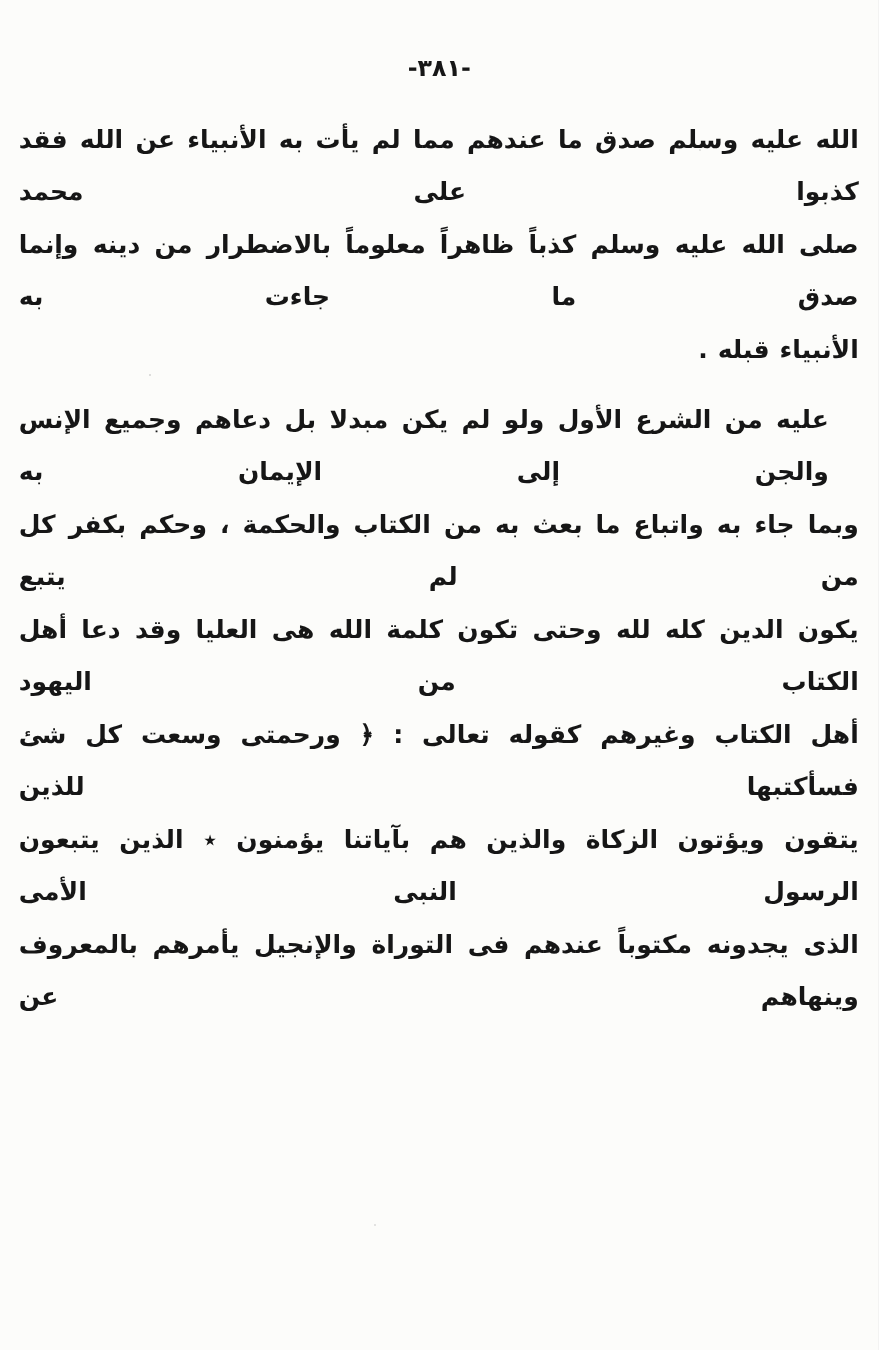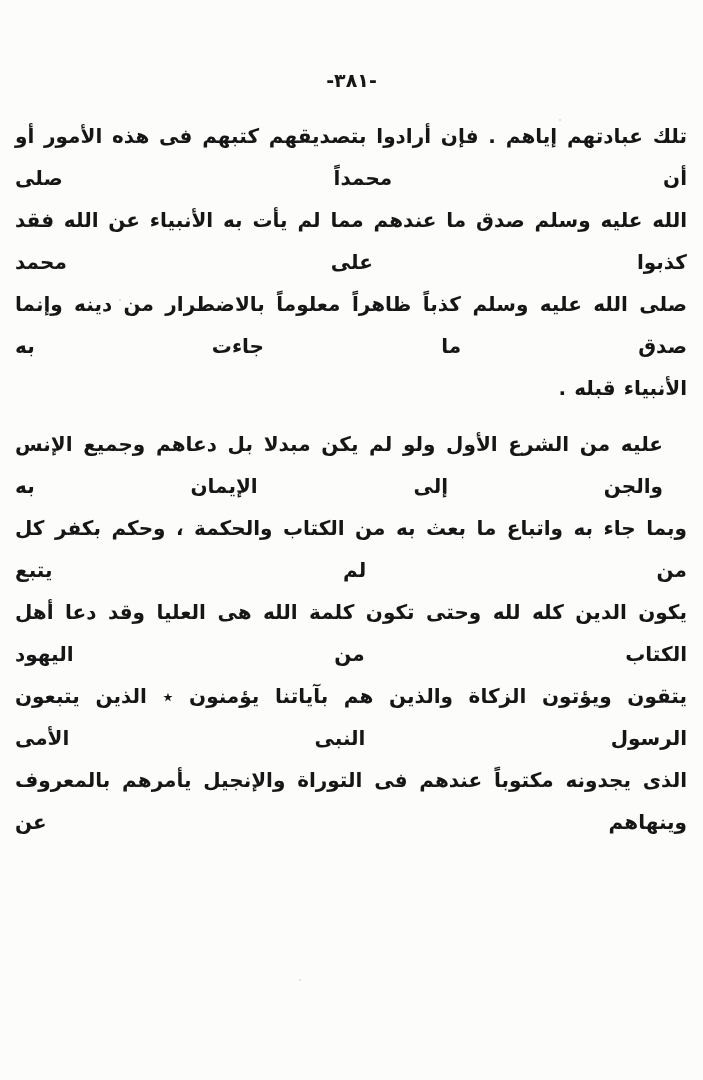--- a/index.html
+++ b/index.html
@@ -18,21 +18,21 @@
       radial-gradient(circle 1px at 300px 980px, rgba(0,0,0,.10) 0 1px, transparent 1px),
       #fcfcfa;
     color: #161616;
     font-family: "DejaVu Sans", sans-serif;
     font-weight: 700;
     direction: rtl;
     overflow: hidden;
     box-sizing: border-box;
   }
   .page-number {
-    padding-top: 69px;
+    padding-top: 44px;
     text-align: center;
     font-size: 19px;
     letter-spacing: 1px;
   }
   .text-block {
     margin-top: 24px;
     padding: 0 16px 0 15px;
   }
   .para { margin: 0; }
   .para + .para { margin-top: 14px; }
@@ -47,26 +47,26 @@
   .para.short-last .line:last-child { text-align-last: right; }
 </style>
 </head>
 <body>
 
 <div class="page">
   <div class="page-number">-٣٨١-</div>
 
   <div class="text-block">
       <div class="para short-last">
-        <div class="line">تلك عبادتهم إياهم . فإن أرادوا بتصديقهم كتبهم فى هذه الأمور أو أن محمداً صلى</div>
         <div class="line">الله عليه وسلم صدق ما عندهم مما لم يأت به الأنبياء عن الله فقد كذبوا على محمد</div>
         <div class="line">صلى الله عليه وسلم كذباً ظاهراً معلوماً بالاضطرار من دينه وإنما صدق ما جاءت به</div>
         <div class="line">الأنبياء قبله .</div>
       </div>
       <div class="para indent">
         <div class="line">عليه من الشرع الأول ولو لم يكن مبدلا بل دعاهم وجميع الإنس والجن إلى الإيمان به</div>
         <div class="line">وبما جاء به واتباع ما بعث به من الكتاب والحكمة ، وحكم بكفر كل من لم يتبع</div>
         <div class="line">يكون الدين كله لله وحتى تكون كلمة الله هى العليا وقد دعا أهل الكتاب من اليهود</div>
+        <div class="line">أهل الكتاب وغيرهم كقوله تعالى : ﴿ ورحمتى وسعت كل شئ فسأكتبها للذين</div>
         <div class="line">يتقون ويؤتون الزكاة والذين هم بآياتنا يؤمنون ٭ الذين يتبعون الرسول النبى الأمى</div>
         <div class="line">الذى يجدونه مكتوباً عندهم فى التوراة والإنجيل يأمرهم بالمعروف وينهاهم عن</div>
       </div>
     </div>
 </div>
 
 </body></html>

